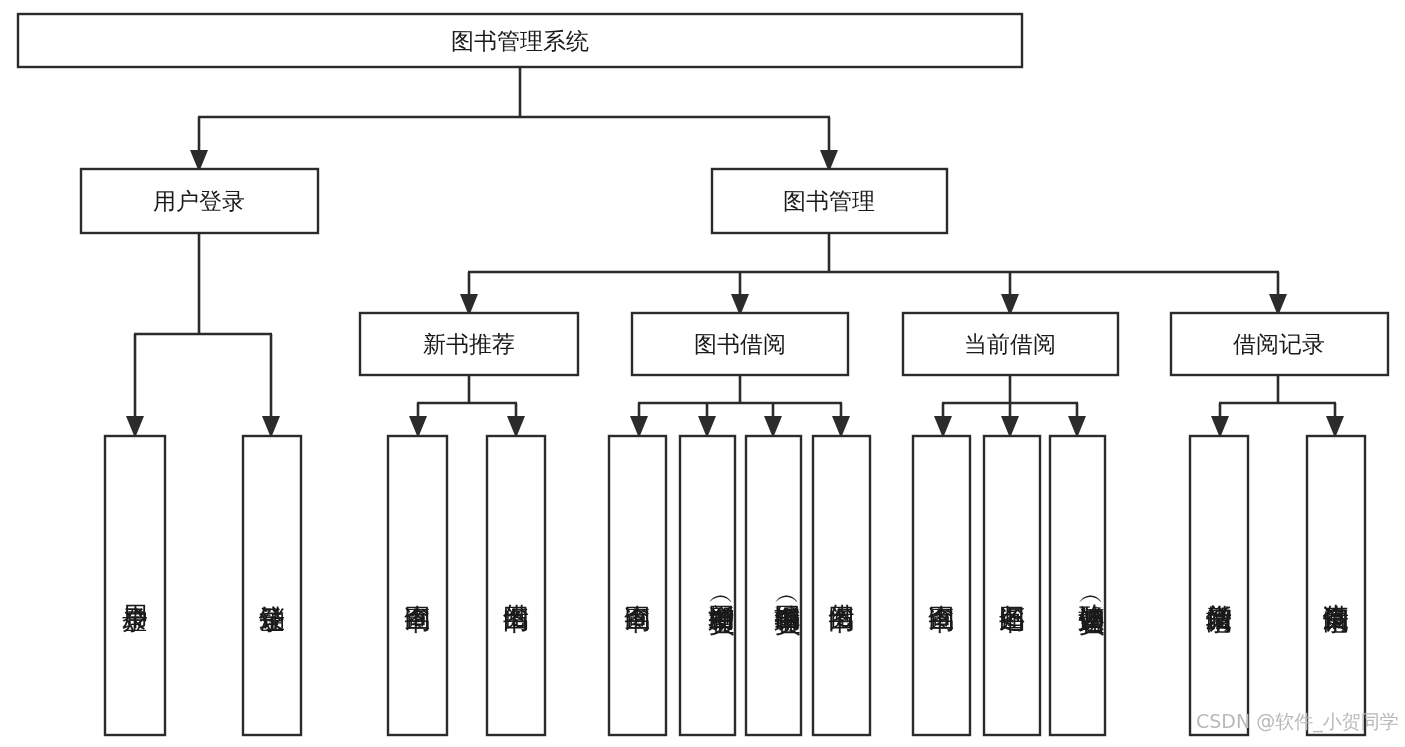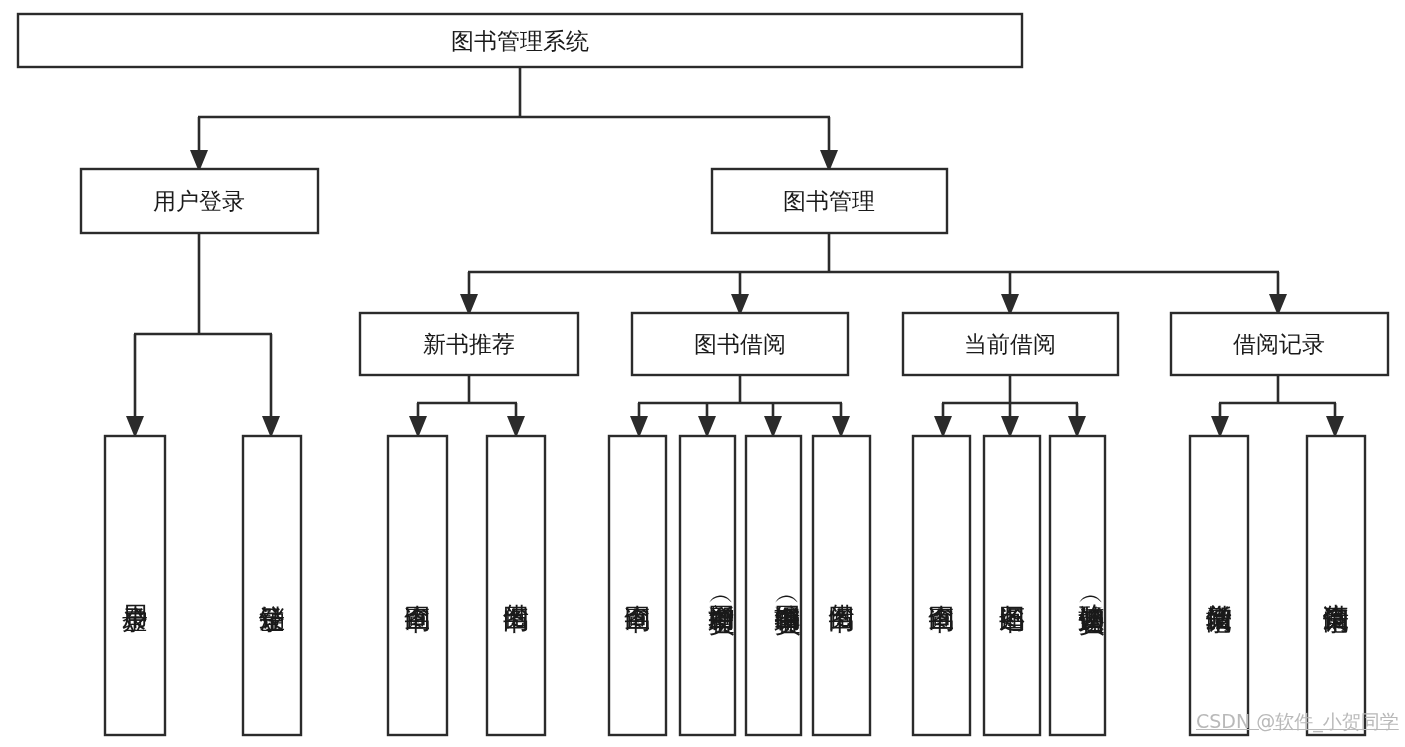--- a/index.html
+++ b/index.html
@@ -241,15 +241,15 @@
   <div class="leaf-label" style="left:609px; top:436px; width:57px;  height:299px;">查询图书</div>
   <div class="leaf-label" style="left:680px; top:440px; width:55px;  height:295px; align-items:flex-start;">新增图书（管理员）</div>
   <div class="leaf-label" style="left:746px; top:440px; width:55px;  height:295px; align-items:flex-start;">编辑图书（管理员）</div>
   <div class="leaf-label" style="left:813px; top:436px; width:57px;  height:299px;">借阅图书</div>
   <div class="leaf-label" style="left:913px; top:436px; width:57px;  height:299px;">查询图书</div>
   <div class="leaf-label" style="left:984px; top:436px; width:56px;  height:299px;">归还图书</div>
   <div class="leaf-label" style="left:1050px; top:440px; width:55px; height:295px; align-items:flex-start;">确认归还（管理员）</div>
   <div class="leaf-label" style="left:1190px; top:436px; width:58px; height:299px;">新增借阅记录</div>
   <div class="leaf-label" style="left:1307px; top:436px; width:58px; height:299px;">查询借阅记录</div>
 
-  <div class="watermark" style="left:1196px; top:709px;text-decoration:underline;">CSDN @软件_小贺同学</div>
+  <div class="watermark" style="left:1196px; top:709px;">CSDN @软件_小贺同学</div>
 
 </div>
 
 </body></html>

